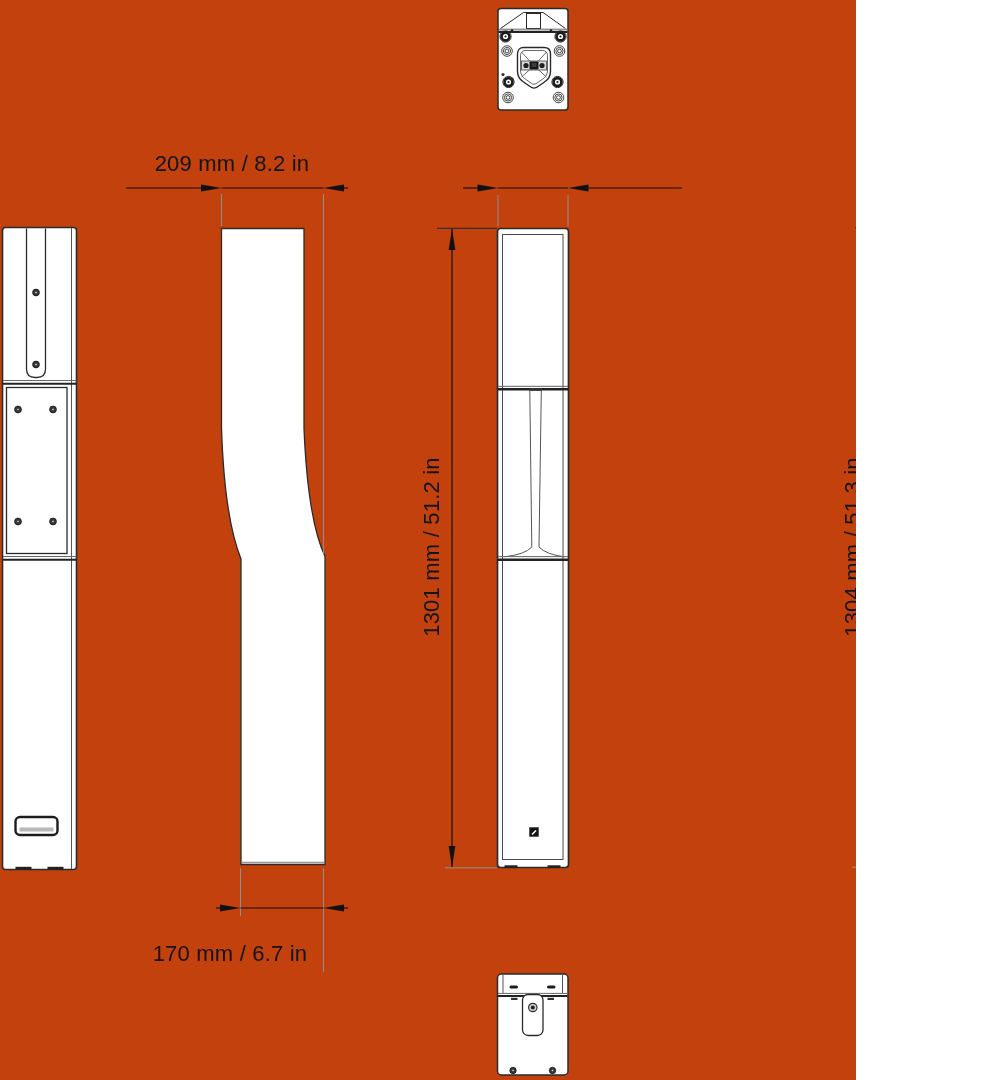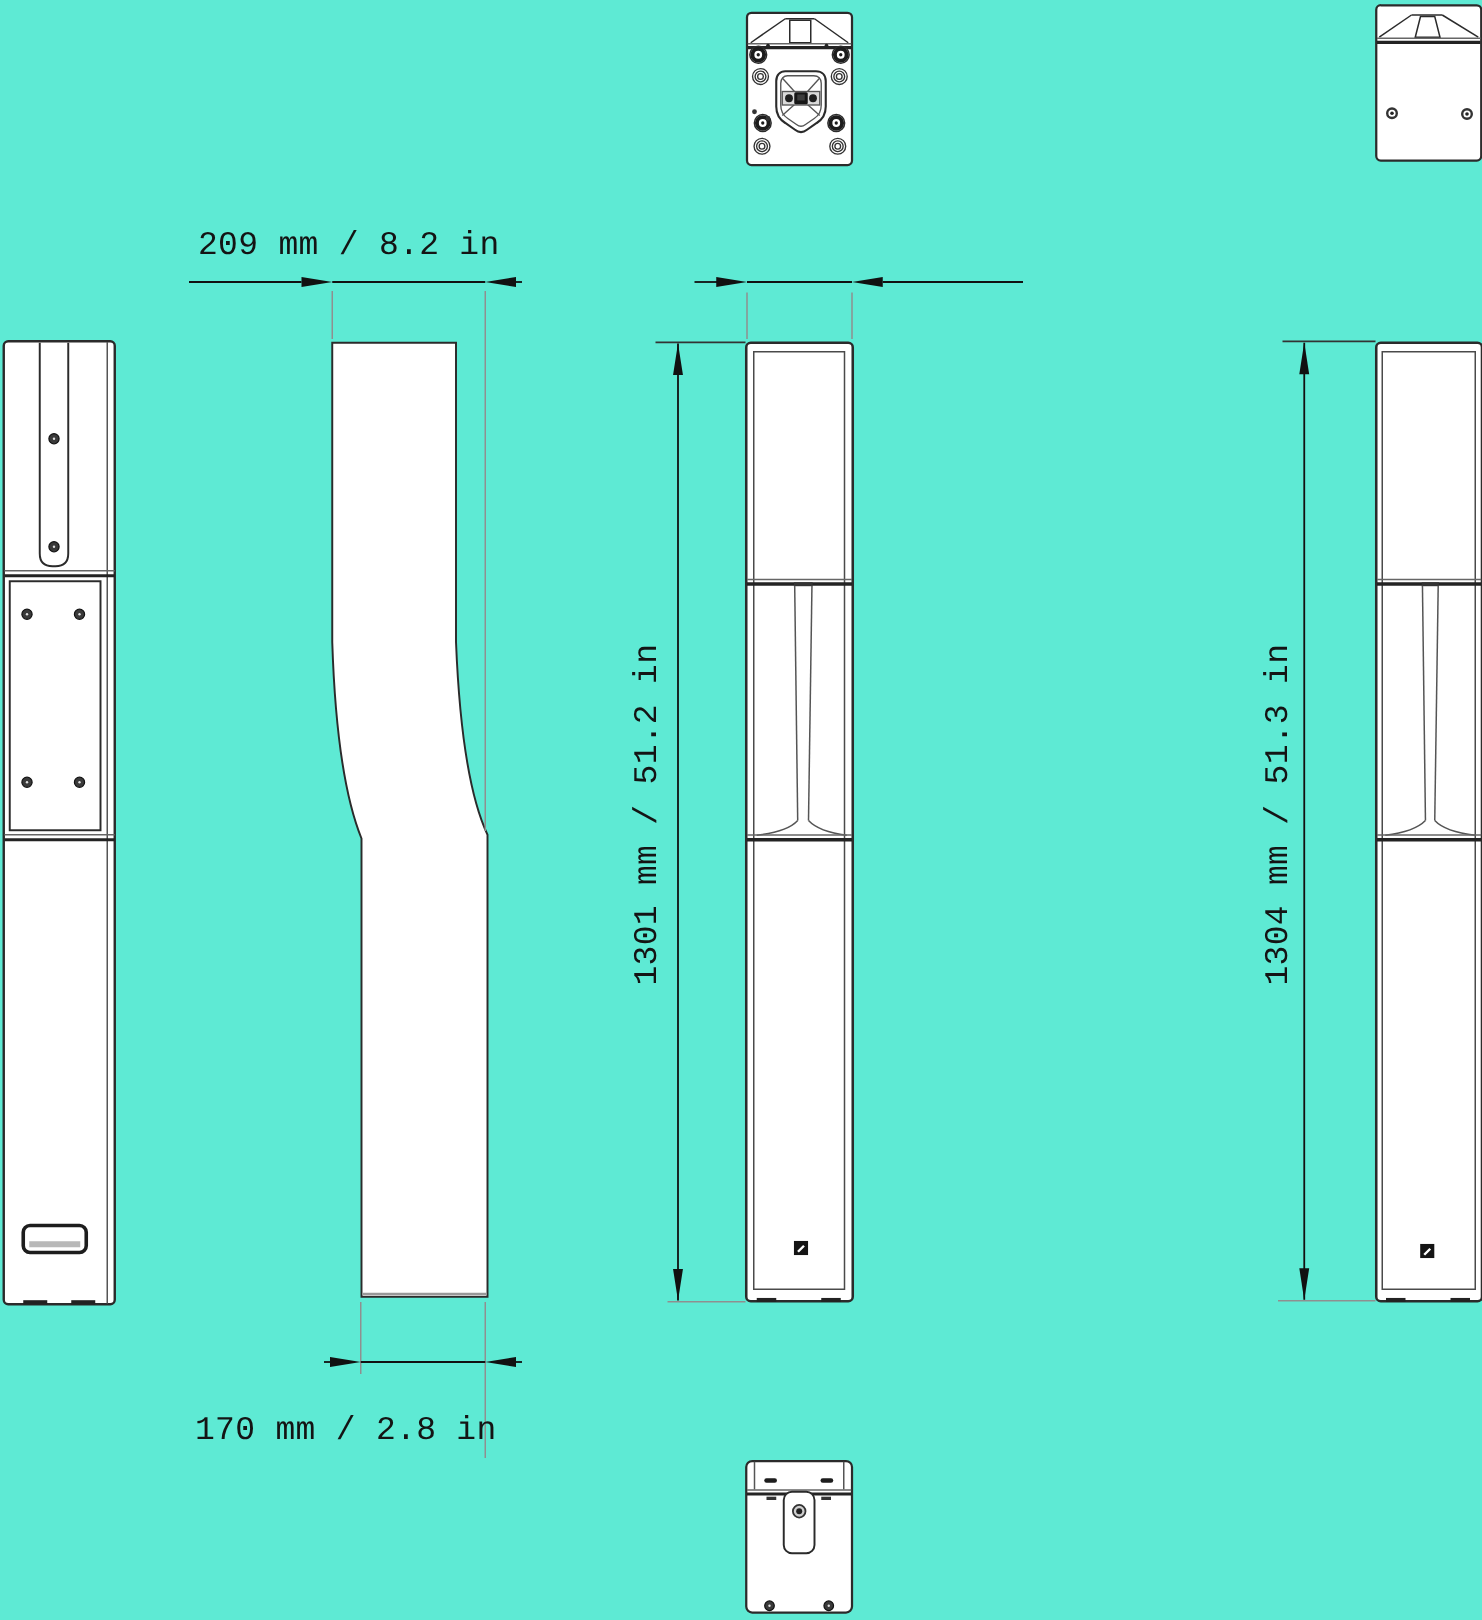--- a/index.html
+++ b/index.html
@@ -1,20 +1,20 @@
 <!DOCTYPE html>
 <html><head>
 <meta charset="utf-8">
 <style>
   html,body{margin:0;padding:0;background:#ffffff;}
   .canvas{
     position:relative;
-    width:988px;height:1080px;
-    background:#5eead4;
-    font-family:Liberation Mono, monospace;
+    width:856px;height:1080px;
+    background:#c2410c;
+    font-family:Liberation Sans, sans-serif;
     overflow:hidden;
   }
   .drawing-svg{position:absolute;left:0;top:0;}
   .dim-label{
     position:absolute;
     font-size:22px;
     line-height:26px;
     color:#141414;
     text-align:center;
     white-space:nowrap;
@@ -273,14 +273,14 @@
   </g>
 </svg>
 
   <div class="dim-label" style="left:132px;top:151px;width:200px;">209 mm / 8.2 in</div>
 
 
   <div class="dim-label rot" style="left:322px;top:534px;width:220px;height:26px;">1301 mm / 51.2 in</div>
 
   <div class="dim-label rot" style="left:743px;top:534px;width:220px;height:26px;">1304 mm / 51.3 in</div>
 
-  <div class="dim-label" style="left:130px;top:941px;width:200px;">170 mm / 2.8 in</div>
+  <div class="dim-label" style="left:130px;top:941px;width:200px;">170 mm / 6.7 in</div>
 </div>
 
 </body></html>

